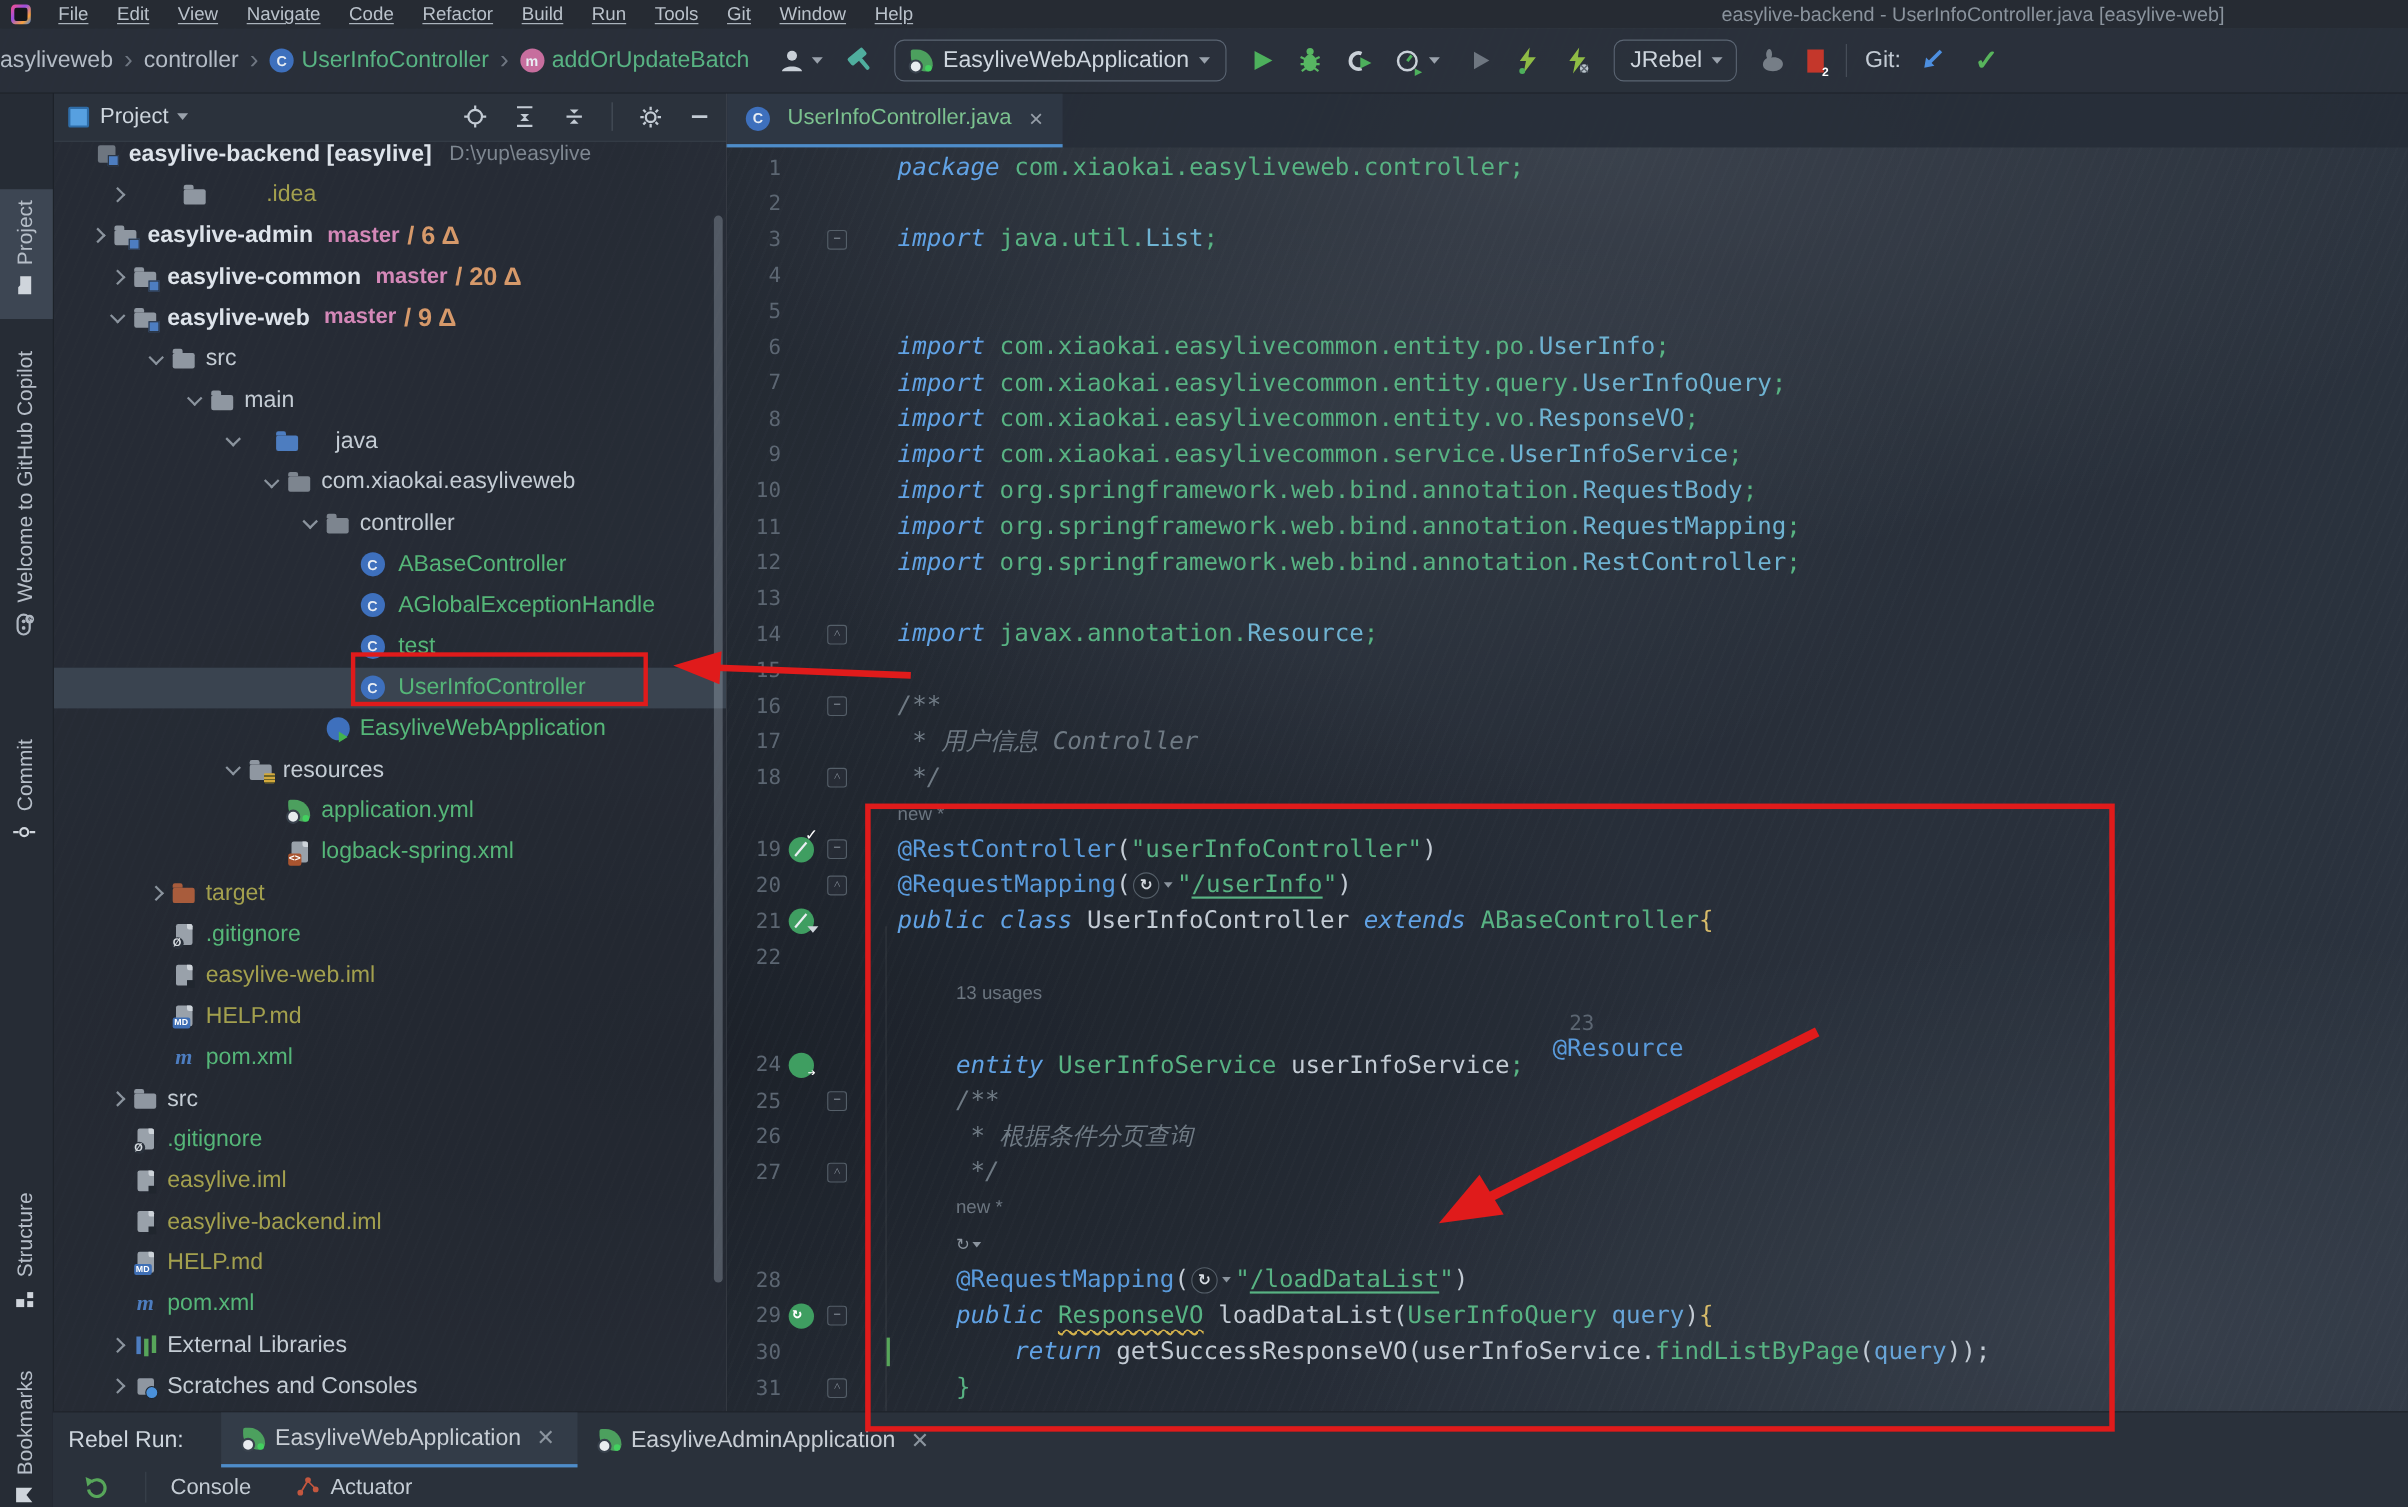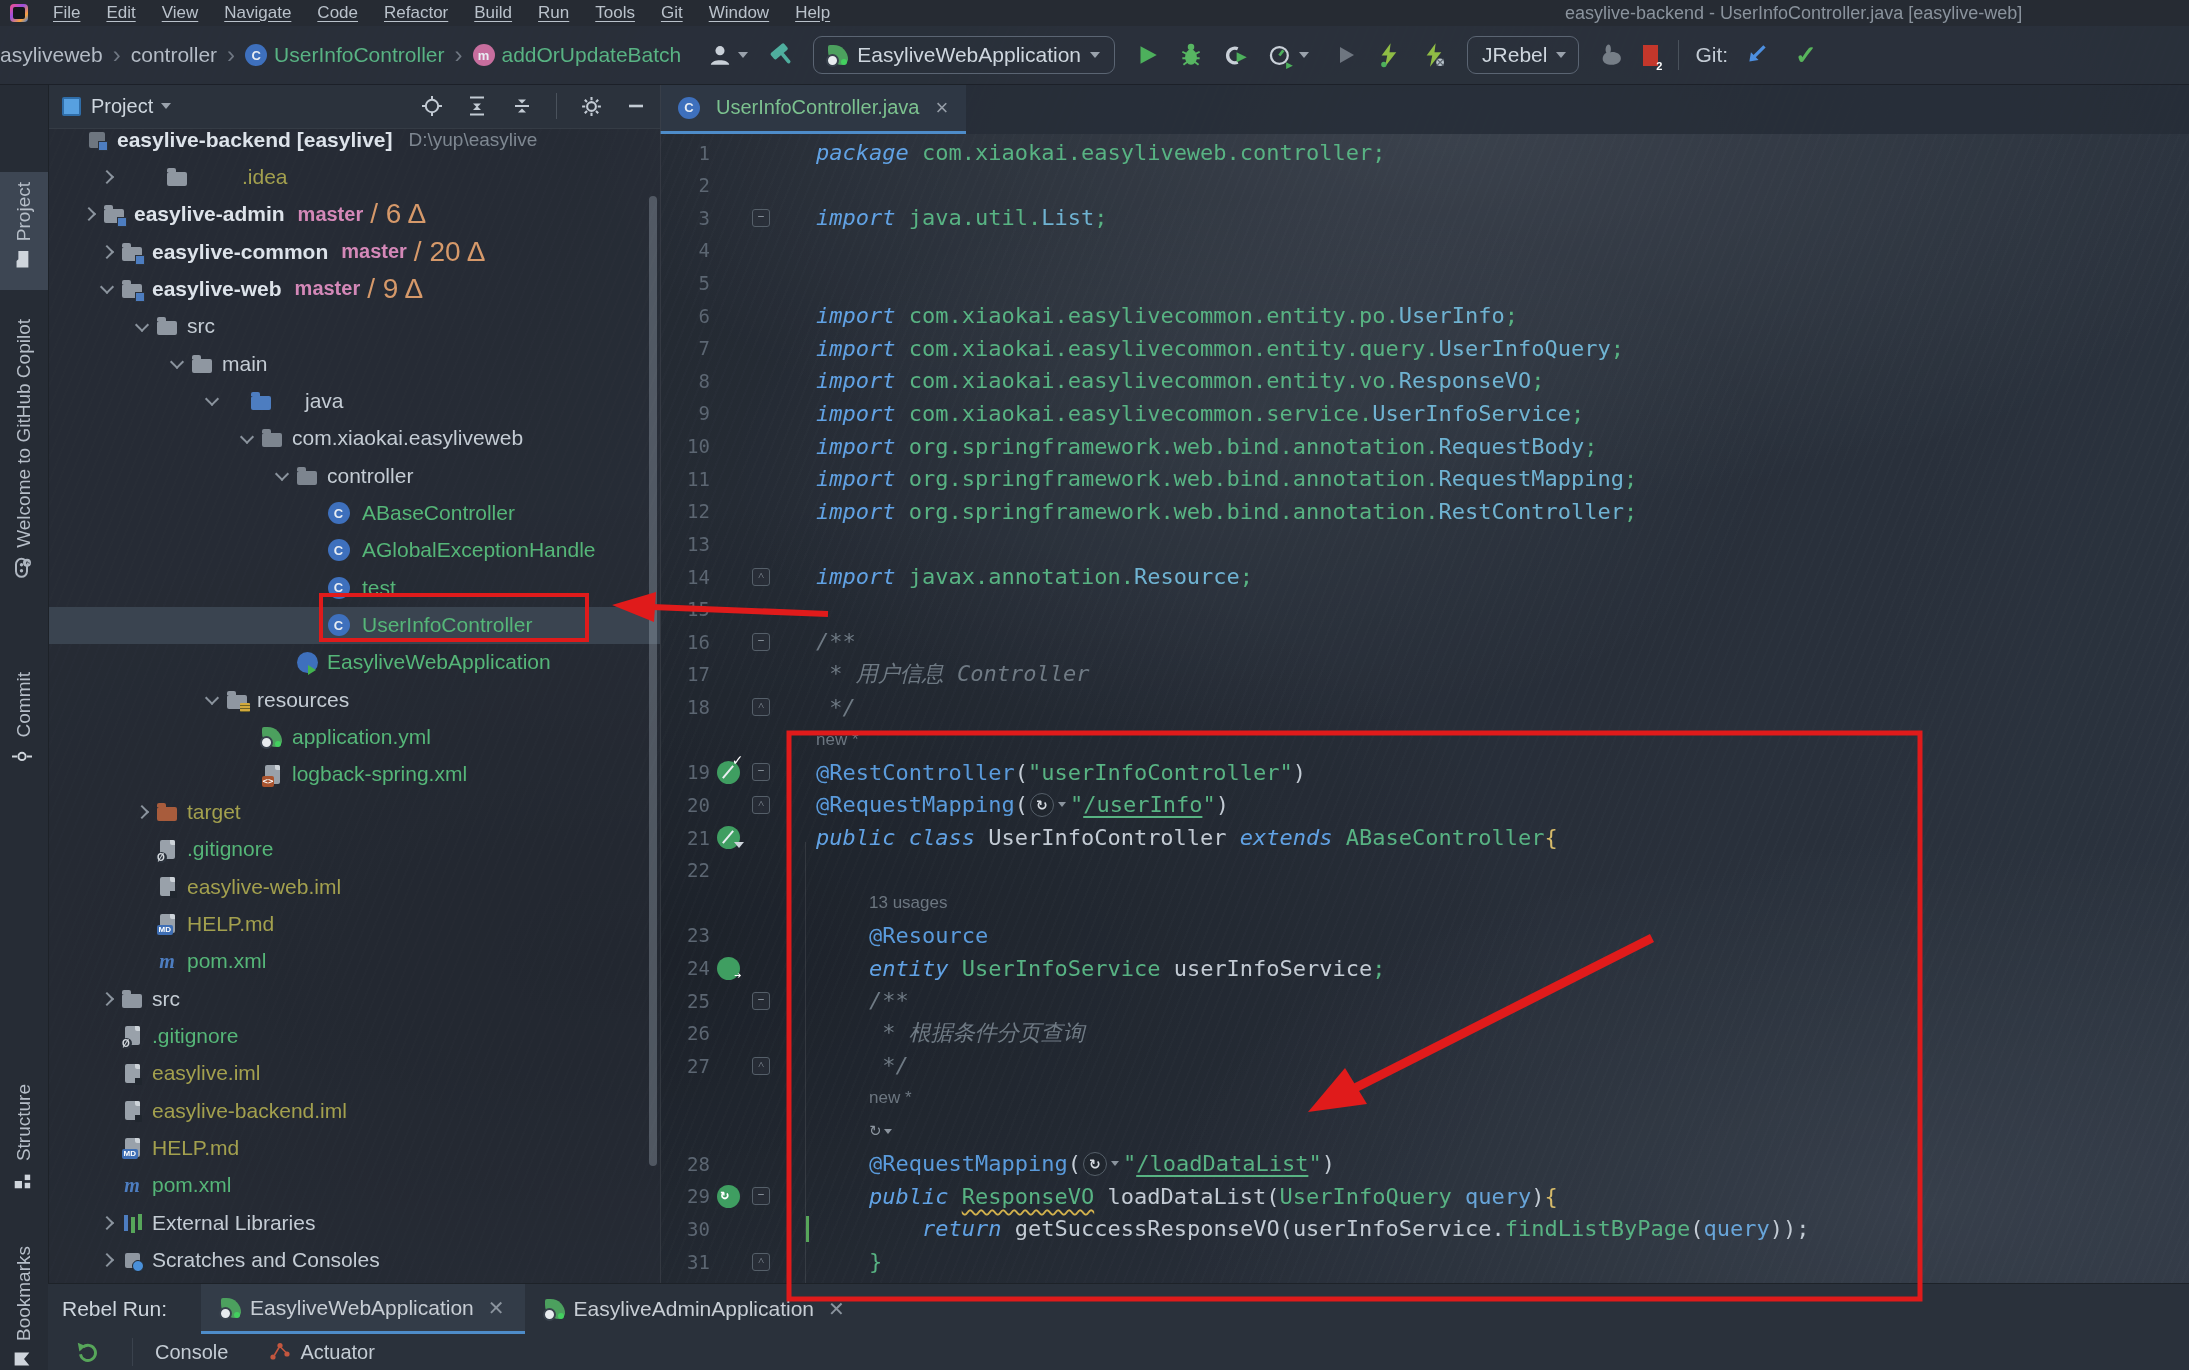--- a/index.html
+++ b/index.html
@@ -58,21 +58,21 @@
   #phead .hicons{margin-left:auto;display:flex;align-items:center;gap:23px;padding-right:14px}
   .trow{position:absolute;left:0;width:612px;height:37px;display:flex;align-items:center;z-index:2}
   .trow.sel{background:#3a4450}
   .tgwrap{width:24px;display:flex;justify-content:center;flex:0 0 auto}
   .tg{width:8px;height:8px;border-right:2px solid #8b949e;border-bottom:2px solid #8b949e}
   .tg.c{transform:rotate(-45deg)} .tg.o{transform:rotate(45deg);margin-top:-3px}
   .ticon{width:26px;display:flex;justify-content:center;margin-right:7px;flex:0 0 auto}
   .tlabel{font-size:21px;white-space:nowrap}
   .st-green{color:#55b678}.st-olive{color:#a3a04e}.st-plain{color:#c4ccd4}.st-bold{color:#dde3ea;font-weight:bold}
   .branch{color:#d488b8;font-weight:bold;font-size:20px;margin-left:13px}
-  .changes{color:#d6996a;font-weight:normal;font-size:28px;margin-left:7px}
+  .changes{color:#d6996a;font-weight:bold;font-size:23px;margin-left:7px}
   .tpath{color:#7e8791;font-size:19px;margin-left:16px}
   
   .fold{width:20px;height:14px;background:#8f97a1;border-radius:2px;position:relative;margin-top:4px}
   .fold::before{content:'';position:absolute;top:-4px;left:0;width:9px;height:4px;background:inherit;border-radius:2px 2px 0 0}
   .fold.fb{background:#4d7dc0}.fold.fo{background:#a85c3c}
   .fold.fres::after{content:'';position:absolute;right:-3px;bottom:-3px;width:10px;height:9px;
     background:repeating-linear-gradient(#d3a93c 0 2px,#6e6428 2px 3px);border-radius:1px}
   .fold.fmod::after{content:'';position:absolute;right:-3px;bottom:-4px;width:8px;height:8px;background:#4d7dc0;border:1px solid #2a313b}
   .mroot{width:16px;height:16px;background:#6e7680;border-radius:2px;position:relative}
   .mroot::after{content:'';position:absolute;right:-3px;bottom:-3px;width:8px;height:8px;background:#4d7dc0;border:1px solid #2a313b}
@@ -783,21 +783,21 @@
           <span class="gslot"></span>
           <span class="fslot"></span>
           <span class="ctext" style="padding-left: 0px;"></span>
         </div>
         <div class="crow" style="top: 752.26px;">
           <span class="lnum"></span>
           <span class="gslot"></span>
           <span class="fslot"></span>
           <span class="ctext" style="padding-left: 53px;"><span class="inlay">13 usages</span></span>
         </div>
-        <div class="crow" style="top: 784.88px;">
+        <div class="crow" style="top: 784.88px; flex-direction: column;">
           <span class="lnum">23</span>
           <span class="gslot"></span>
           <span class="fslot"></span>
           <span class="ctext" style="padding-left: 53px;"><span class="tok-ann">@Resource</span></span>
         </div>
         <div class="crow" style="top: 817.5px;">
           <span class="lnum">24</span>
           <span class="gslot">
             <span class="gb garrow"></span>
           </span>

